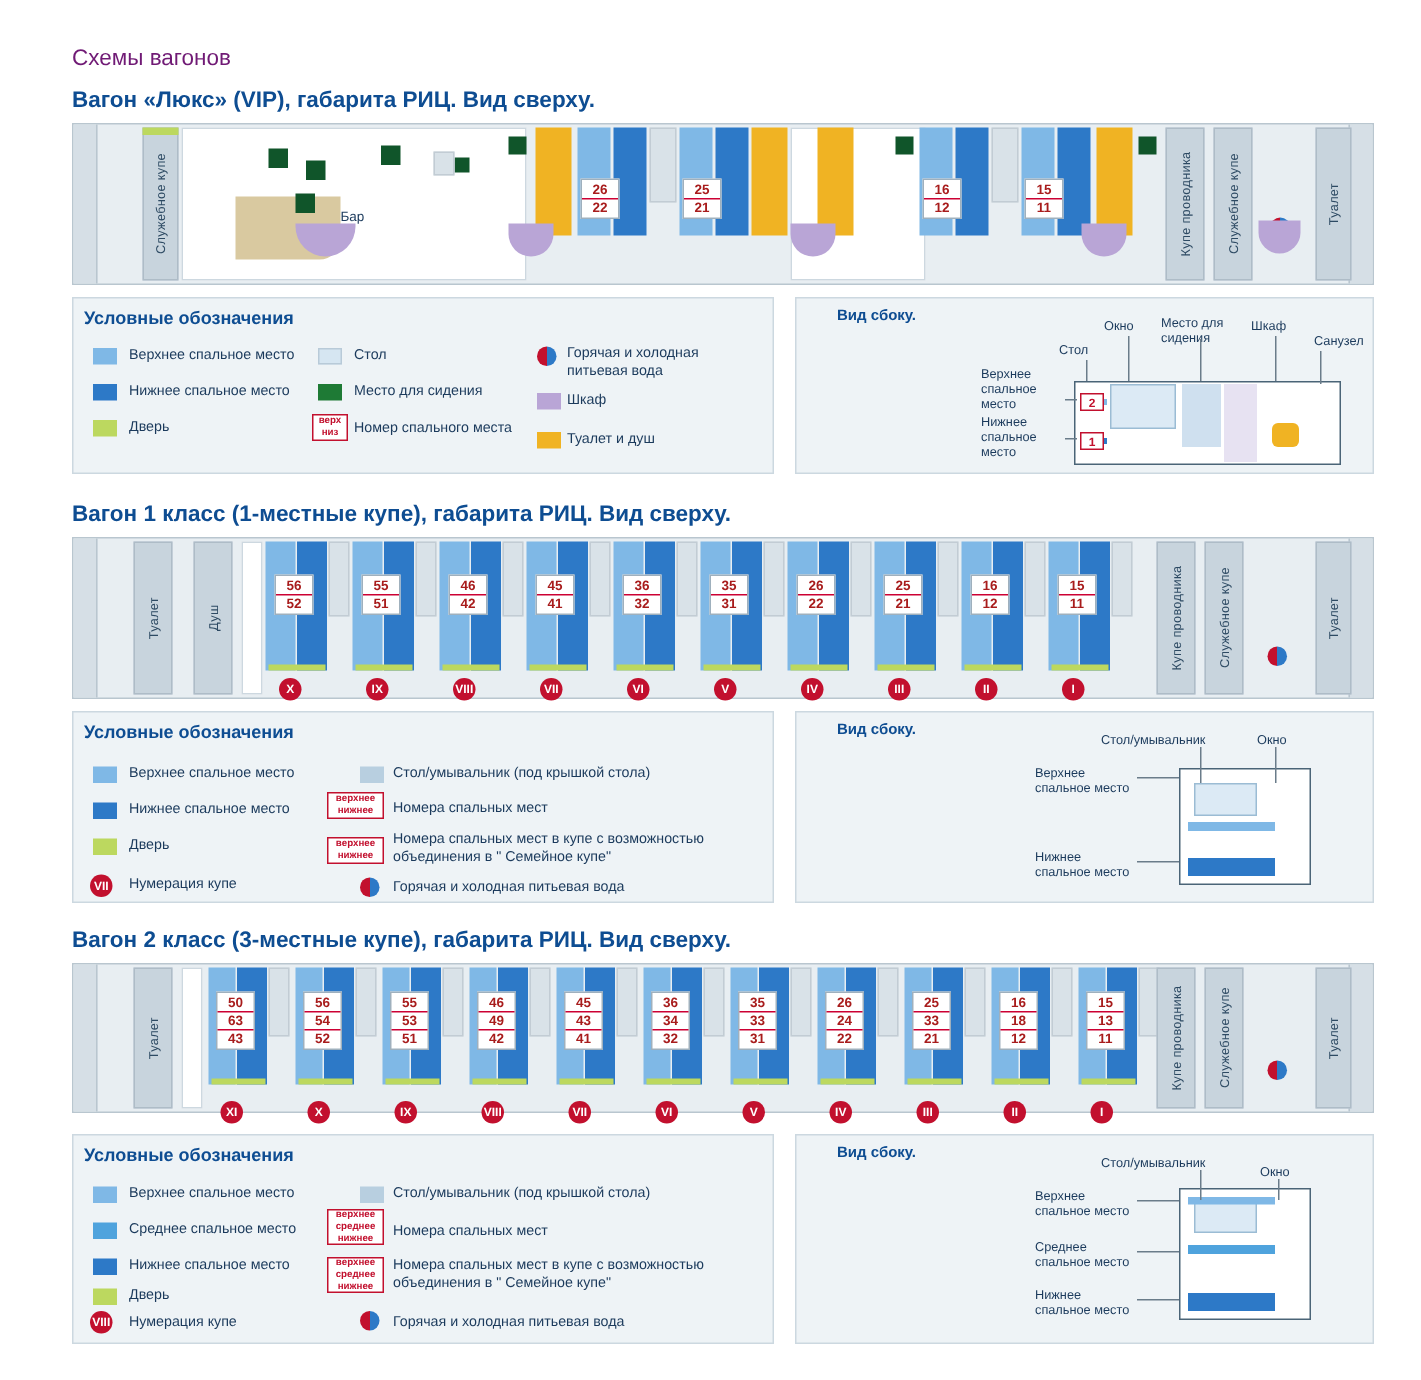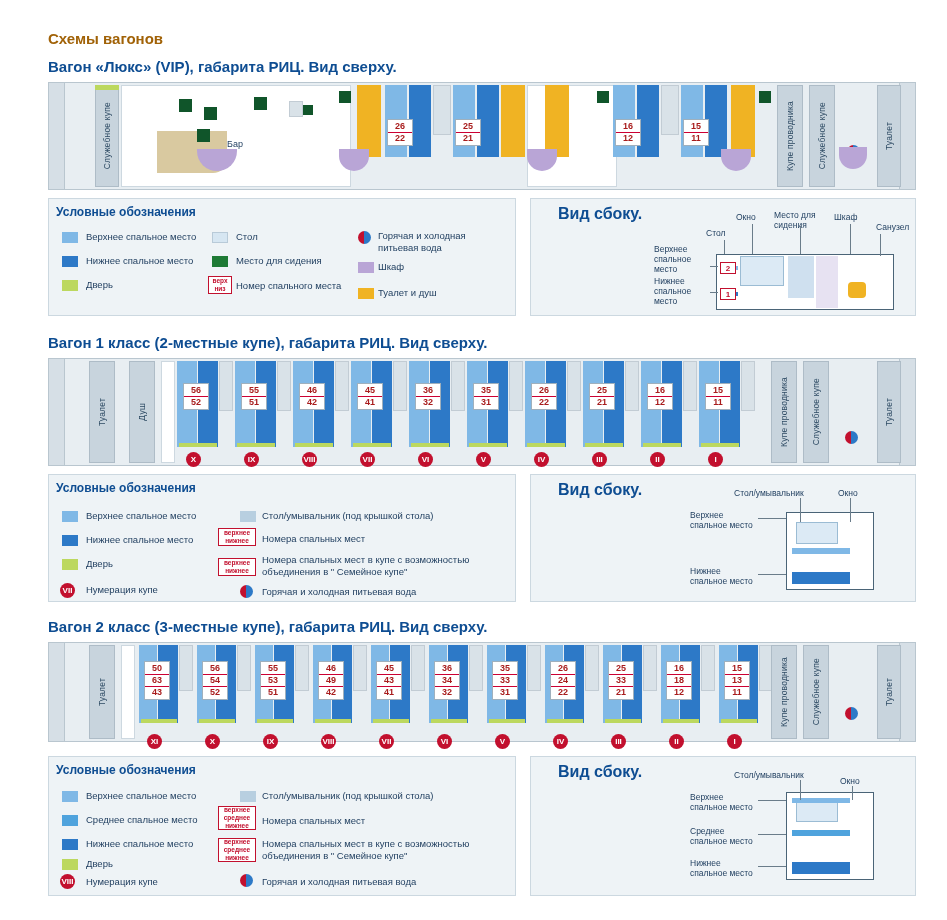--- a/index.html
+++ b/index.html
@@ -7,21 +7,21 @@
   body {
     width: 947px; height: 920px;
     background: #ffffff;
     font-family: "Liberation Sans", sans-serif;
     color: #1b3a5c;
     position: relative;
     overflow: hidden;
   }
   .page-title {
     position:absolute; left:48px; top:30px;
-    font-size:15px; font-weight:bold; color:#a16207;
+    font-size:15px; font-weight:normal; color:#701a75;
   }
   .sec-title {
     position:absolute; font-size:15px; font-weight:bold; color:#0e4d92;
   }
   
   .car {
     position:absolute;
     background:#e8eef2;
     border:1px solid #b9c6cf;
   }
@@ -71,21 +71,21 @@
   
   .legend-box {
     position:absolute; background:#eef3f6; border:1px solid #ccd8e0;
   }
   .legend-title {
     position:absolute; font-size:12px; font-weight:bold; color:#0e4d92;
   }
   .lg-row { position:absolute; font-size:9.5px; color:#1b3a5c; line-height:1.25; }
   .sw { position:absolute; width:16px; height:11px; }
 
-  .side-title { position:absolute; font-size:16px; font-weight:bold; color:#0e4d92; }
+  .side-title { position:absolute; font-size:10px; font-weight:bold; color:#0e4d92; }
   .side-box { position:absolute; background:#eef3f6; border:1px solid #ccd8e0; }
   .callout { position:absolute; font-size:8.5px; color:#1b3a5c; line-height:1.2; }
   .ln { position:absolute; background:#6a7c8a; }
 
   .wbox { position:absolute; border:1px solid #4a6477; background:#fff; }
   .tinybar { position:absolute; }
   .numbox {
     position:absolute; border:1px solid #c2102e; background:#fff;
     color:#c2102e; font-size:8px; font-weight:bold;
     display:flex; align-items:center; justify-content:center;
@@ -226,21 +226,21 @@
 <div class="callout" style="left:654px; top:244px; width:56px;"><span>Верхнее спальное место</span></div>
 <div class="callout" style="left:654px; top:276px; width:56px;"><span>Нижнее спальное место</span></div>
 <div class="ln" style="left:710px; top:266px; width:8px; height:1px;"></div>
 <div class="ln" style="left:710px; top:292px; width:8px; height:1px;"></div>
 <div class="ln" style="left:752px; top:224px; width:1px; height:30px;"></div>
 <div class="ln" style="left:800px; top:226px; width:1px; height:28px;"></div>
 <div class="ln" style="left:850px; top:224px; width:1px; height:30px;"></div>
 <div class="ln" style="left:880px; top:234px; width:1px; height:22px;"></div>
 <div class="ln" style="left:724px; top:240px; width:1px; height:14px;"></div>
 
-<div class="sec-title" style="left:48px; top:334px;">Вагон 1 класс (2-местные купе), габарита РИЦ. Вид сверху.</div>
+<div class="sec-title" style="left:48px; top:334px;">Вагон 1 класс (1-местные купе), габарита РИЦ. Вид сверху.</div>
 
 <div class="car" style="left:48px; top:358px; width:868px; height:108px;">
   <div class="nose-l"></div>
   <div class="nose-r"></div>
   <div class="vcell" style="left:40px; width:26px;">
     <span class="vlabel">Туалет</span>
   </div>
   <div class="vcell" style="left:80px; width:26px;">
     <span class="vlabel">Душ</span>
   </div>

